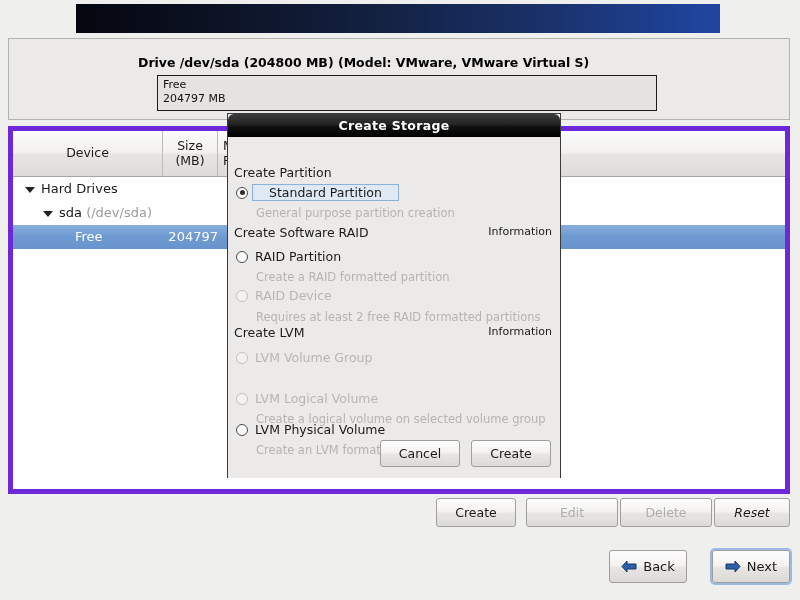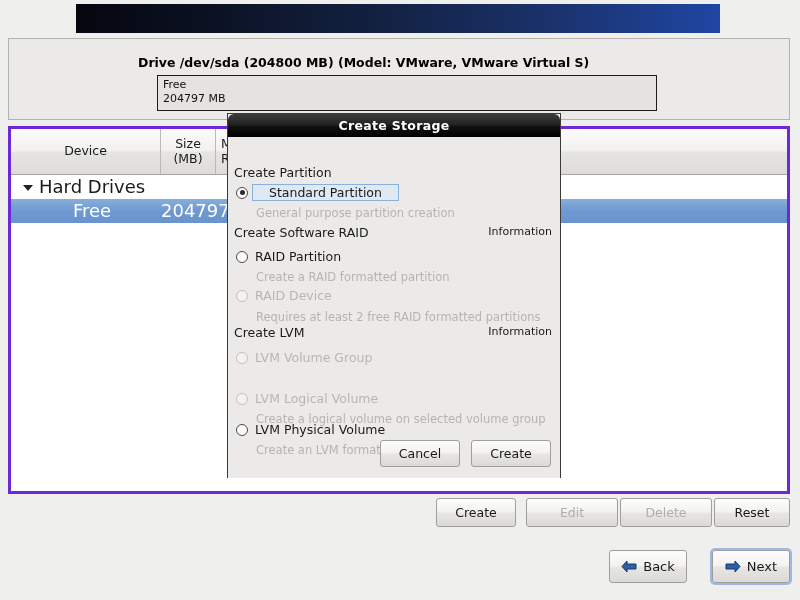--- a/index.html
+++ b/index.html
@@ -43,21 +43,21 @@
   #drive-bar .free-label {
     position: absolute; left: 5px; top: 2px; font-size: 11px; color: #111;
   }
   #drive-bar .free-size {
     position: absolute; left: 5px; top: 16px; font-size: 11px; color: #111;
   }
 
   
   #tree-panel {
     position: absolute; left: 8px; top: 126px; width: 782px; height: 368px;
-    border: 3px solid #6d28d9;
+    border: 5px solid #6d28d9;
     background: #ffffff;
     box-sizing: border-box;
     overflow: hidden;
   }
   #tree-header {
     position: relative; height: 45px;
     background: linear-gradient(to bottom, #fbfbfb 0%, #f2f1ef 48%, #e6e5e2 52%, #dedcd8 100%);
     border-bottom: 1px solid #a8a6a2;
   }
   .th {
@@ -68,21 +68,21 @@
     border-right: 1px solid #bcbab6;
     box-sizing: border-box;
     line-height: 1.15;
   }
   #th-device { left: 0; width: 150px; }
   #th-size   { left: 150px; width: 55px; }
   #th-mount  { left: 205px; width: 220px; justify-content: flex-start; padding-left: 5px; text-align: left; }
 
   .tree-row {
     position: relative; height: 24px; line-height: 24px;
-    font-size: 18px; white-space: nowrap; text-decoration: underline;
+    font-size: 13px; white-space: nowrap; text-decoration: underline;
   }
   .tree-row .name { position: absolute; }
   .tree-row .size { position: absolute; left: 150px; width: 55px; text-align: right; }
   .tree-row.selected {
     background: linear-gradient(to bottom, #87aedb 0%, #6e99d0 50%, #6893cd 100%);
     color: #ffffff;
   }
   .tri {
     display: inline-block; width: 0; height: 0;
     border-left: 5px solid transparent; border-right: 5px solid transparent;
@@ -103,21 +103,21 @@
     font-size: 12.5px; color: #1a1a1a;
     display: flex; align-items: center; justify-content: center;
     box-sizing: border-box;
     cursor: default;
   }
   .btn.disabled { color: #b0aeaa; }
 
   #btn-create { left: 428px; width: 80px; }
   #btn-edit   { left: 518px; width: 92px; }
   #btn-delete { left: 612px; width: 92px; }
-  #btn-reset  { left: 706px; width: 76px; }
+  #btn-reset  { left: 706px; width: 76px; font-style: italic; }
 
   
   #nav-row { position: absolute; left: 0; top: 550px; width: 636px; height: 44px; }
   .navbtn {
     position: absolute; top: 0; height: 33px; width: 78px;
     background: linear-gradient(to bottom, #fdfdfd 0%, #f3f2f0 48%, #e8e6e3 52%, #dcdad6 100%);
     border: 1px solid #a09e9a; border-radius: 3px;
     display: flex; align-items: center; justify-content: center; gap: 6px;
     font-size: 13px; color: #1a1a1a; box-sizing: border-box; cursor: default;
   }
@@ -212,20 +212,26 @@
       </div>
     </div>
   </div>
 
   <div class="tree-row">
     <span class="name" style="left:12px;">
       <span class="tri"></span><span>Hard Drives</span>
     </span>
   </div>
 
+  <div class="tree-row">
+    <span class="name" style="left:30px;">
+      <span class="tri"></span><span>sda</span>
+      <span class="muted-path">(/dev/sda)</span>
+    </span>
+  </div>
 
   <div class="tree-row selected">
     <span class="name" style="left:62px;">Free</span>
     <span class="size">204797</span>
   </div>
 </div>
 
 <div id="action-row">
   <div class="btn" id="btn-create">Create</div>
   <div class="btn disabled" id="btn-edit">Edit</div>

